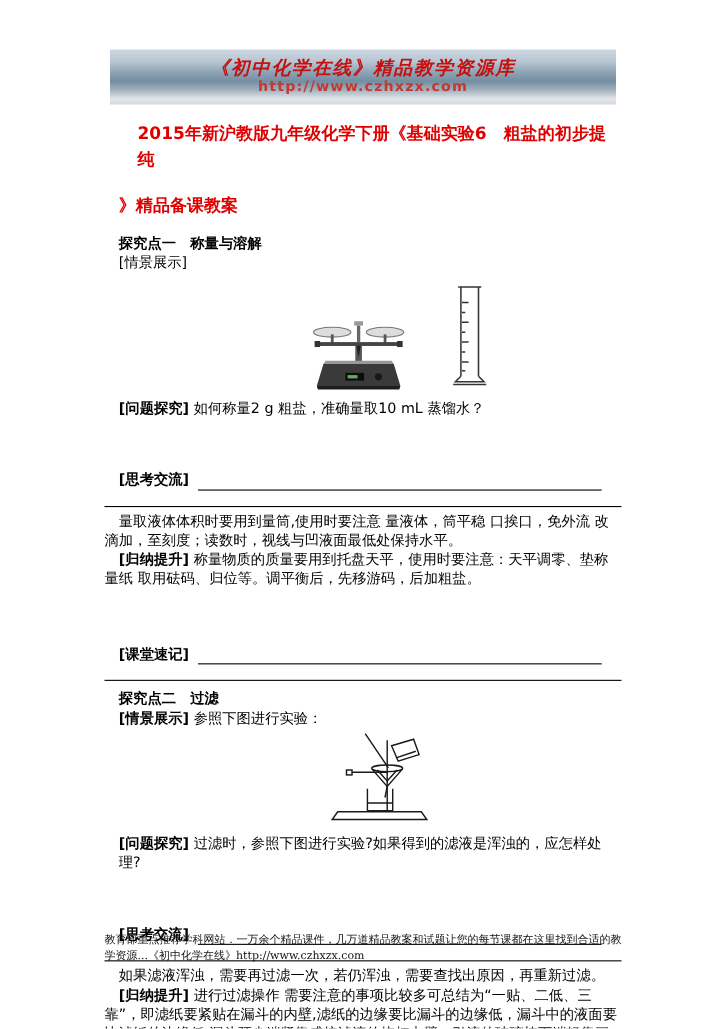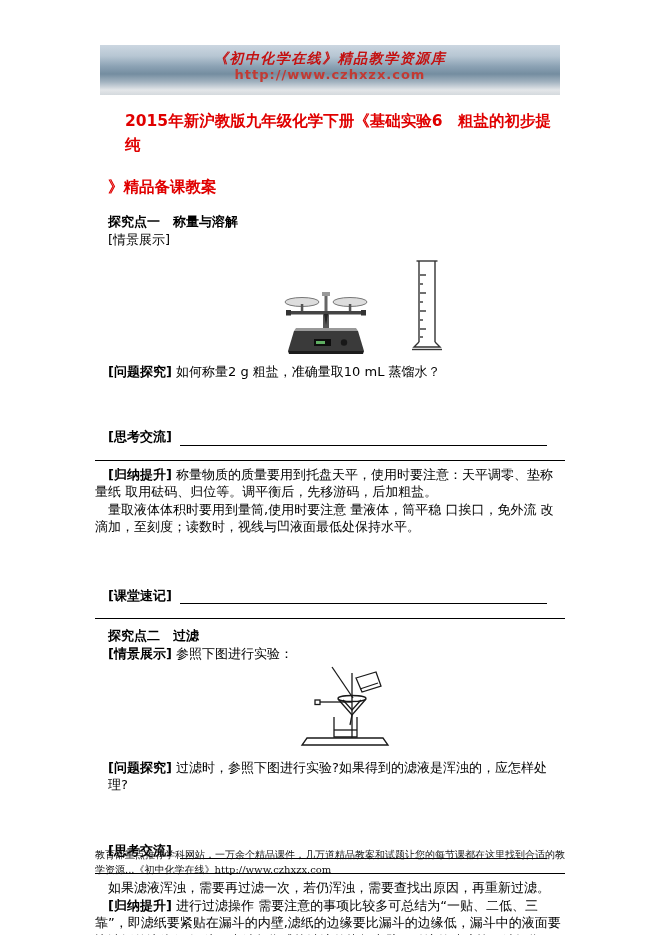--- a/index.html
+++ b/index.html
@@ -7,21 +7,21 @@
     width:661px; height:935px; background:#ffffff; overflow:hidden; position:relative;
     font-family:"DejaVu Sans", sans-serif; font-size:13px; color:#000;
   }
   .content { position:absolute; left:95px; top:0; width:470px; }
 
   
   .banner {
     margin:45px 0 0 5px; width:460px; height:50px; overflow:hidden; text-align:center;
     background:linear-gradient(180deg,#ccd7e1 0%,#b7c6d3 22%,#8da3b5 42%,#748da0 58%,#a3b3c0 74%,#e3e6e9 90%,#d4d9dd 100%);
   }
-  .banner-title { font-weight:bold; font-style:italic; color:#c41111; font-size:14px; letter-spacing:1.5px; padding-top:5px; }
+  .banner-title { font-weight:bold; font-style:italic; color:#c41111; font-size:17px; letter-spacing:1.5px; padding-top:5px; }
   .banner-url { font-weight:bold; color:#c23a33; font-size:13px; letter-spacing:1px; margin-top:-1px; }
 
   
   .doc-title { color:#e00000; font-weight:bold; font-size:15.5px; }
   .doc-title .t1 { padding:14px 0 0 30px; line-height:24px; }
   .doc-title .t2 { padding:18px 0 6px 13px; line-height:24px; }
 
   .sec-heading { font-weight:bold; line-height:18px; padding-left:13px; margin-top:8px; }
   .row { padding-left:13px; line-height:17.5px; }
   .label { font-weight:bold;margin-top:48px; }
@@ -106,25 +106,25 @@
       <span class="label">[问题探究]</span>
       <span>如何称量2 g 粗盐，准确量取10 mL 蒸馏水？</span>
     </div>
     <div class="blank-row">
       <span class="label">[思考交流]</span>
       <span class="blank"></span>
     </div>
 
     <hr class="rule">
 
+    <p class="para">量取液体体积时要用到量筒,使用时要注意 量液体，筒平稳 口挨口，免外流 改滴加，至刻度；读数时，视线与凹液面最低处保持水平。</p>
     <p class="para">
       <span class="label">[归纳提升]</span>
       <span>称量物质的质量要用到托盘天平，使用时要注意：天平调零、垫称量纸 取用砝码、归位等。调平衡后，先移游码，后加粗盐。</span>
     </p>
-    <p class="para">量取液体体积时要用到量筒,使用时要注意 量液体，筒平稳 口挨口，免外流 改滴加，至刻度；读数时，视线与凹液面最低处保持水平。</p>
     <div class="blank-row" style="margin-top:3px;">
       <span class="label">[课堂速记]</span>
       <span class="blank"></span>
     </div>
   </div>
 
   <hr class="rule">
 
   <div>
     <div class="sec-heading">探究点二　过滤</div>

